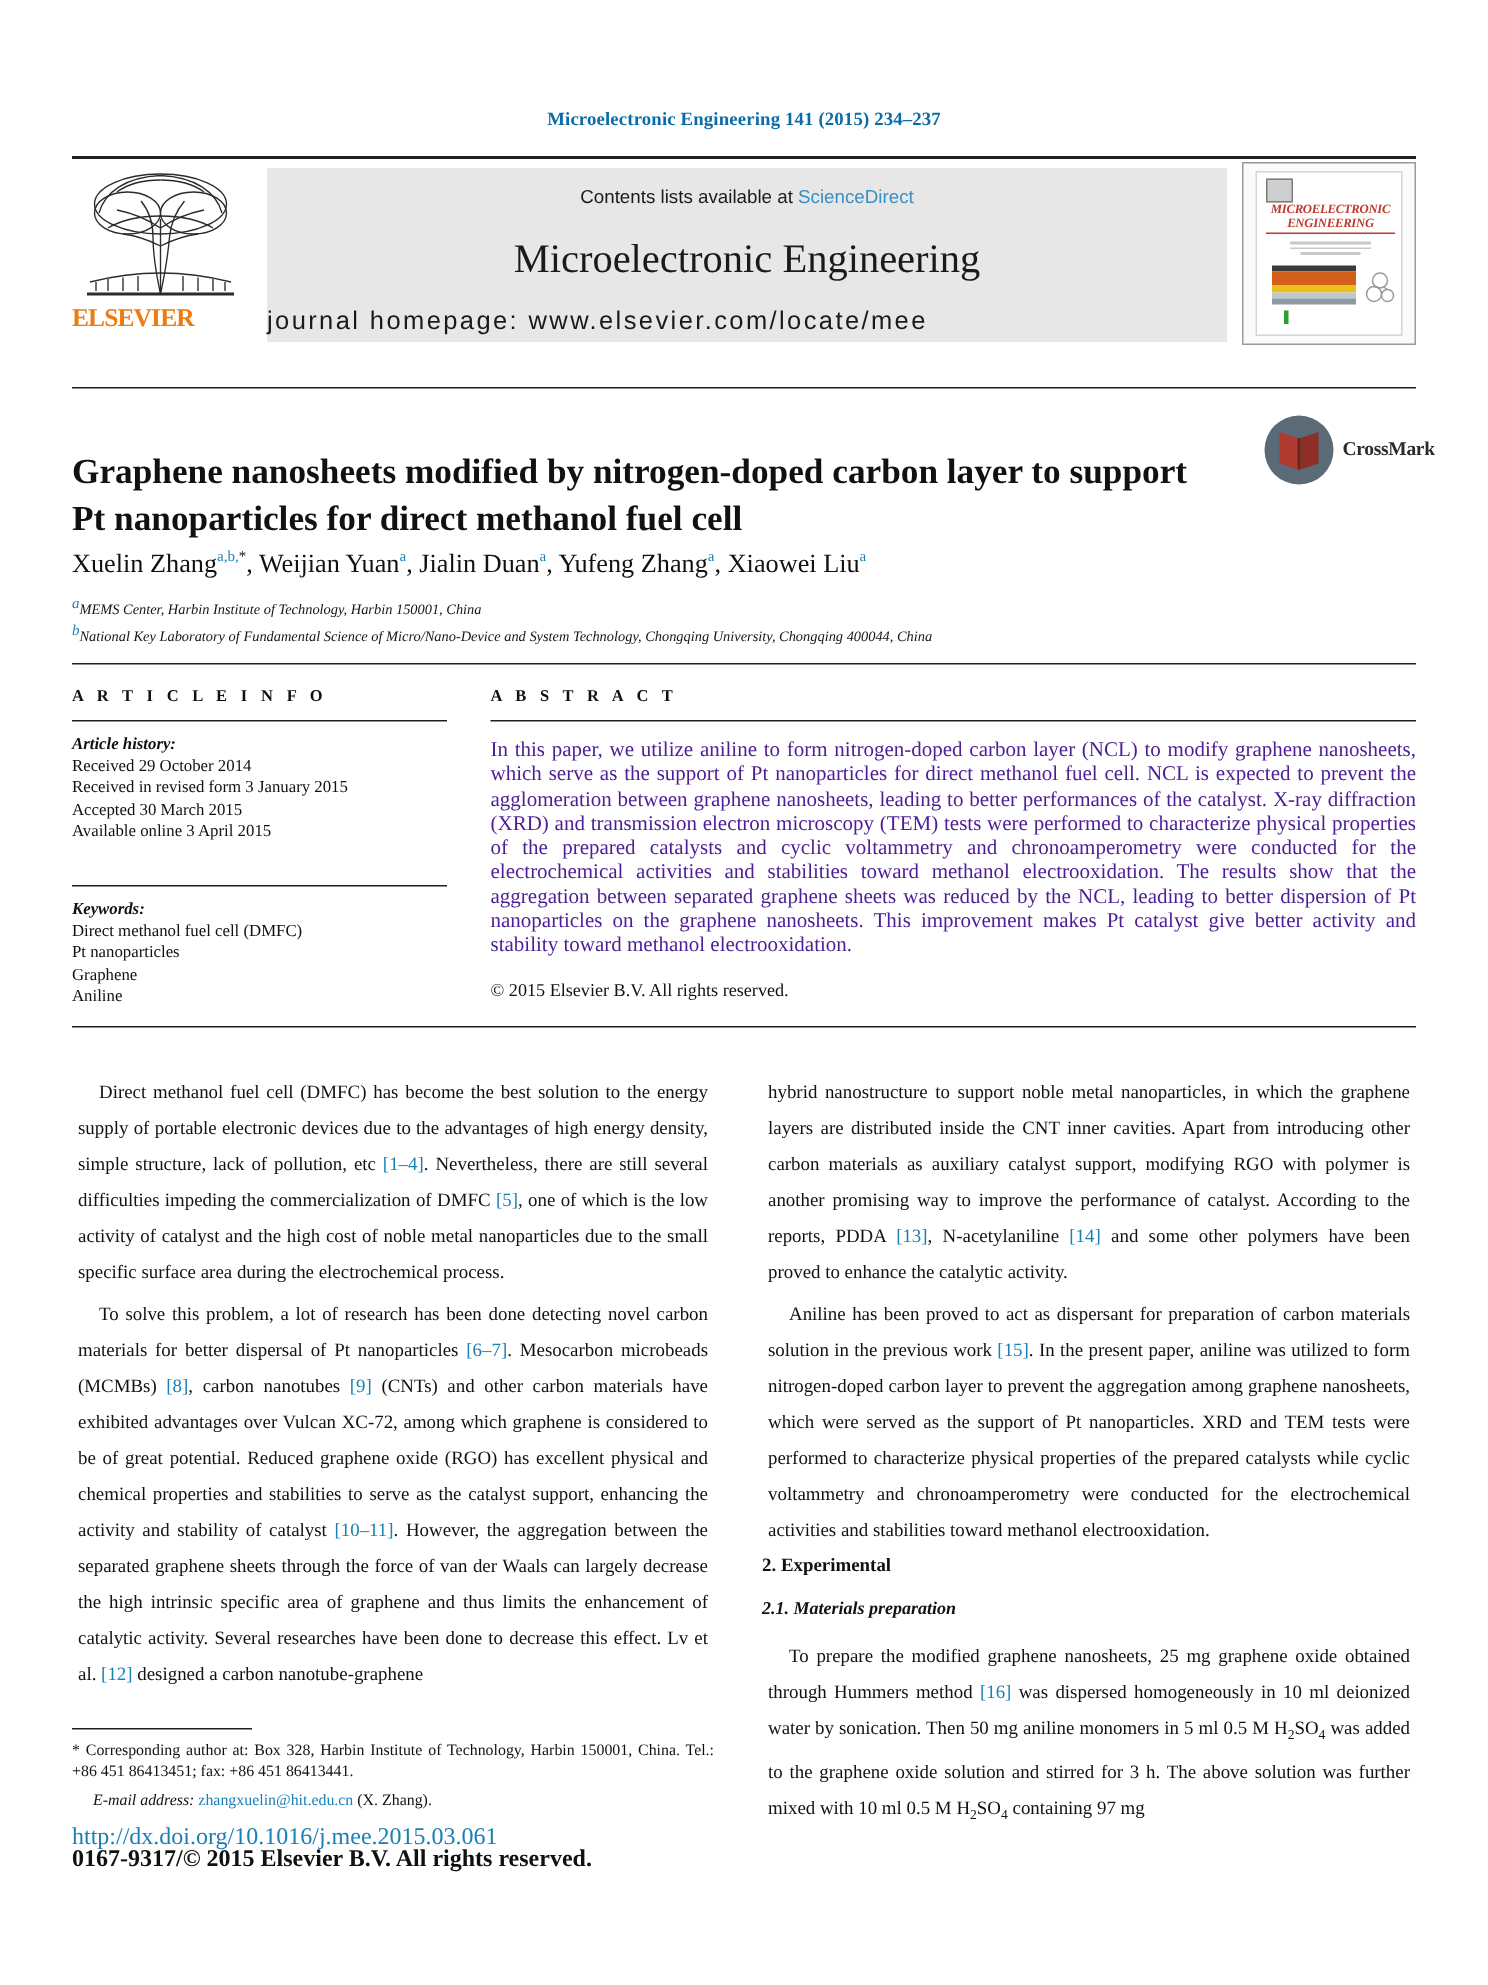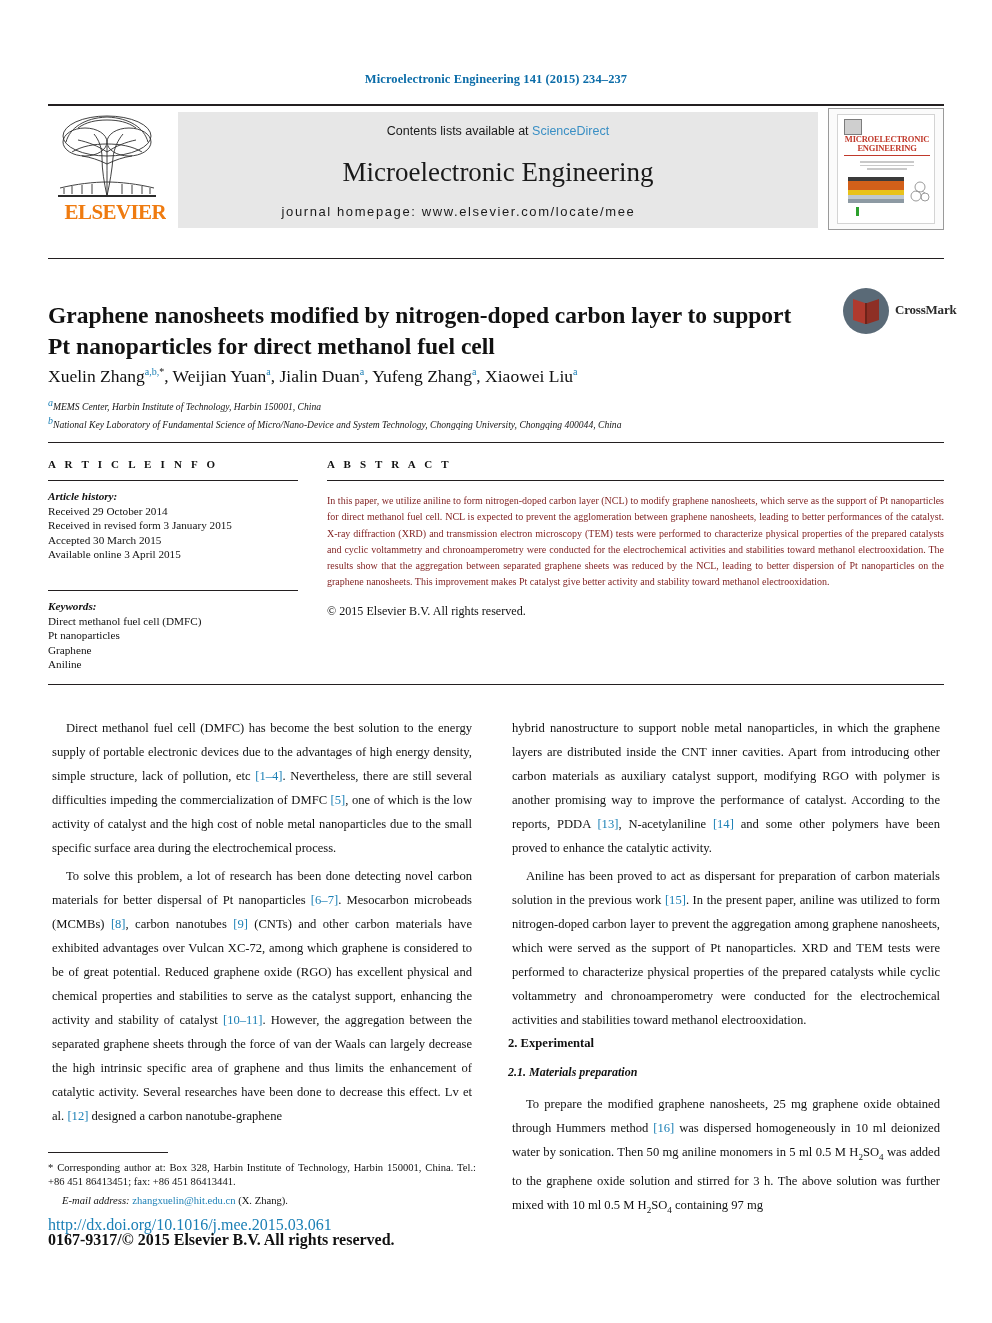--- a/index.html
+++ b/index.html
@@ -53,25 +53,25 @@
   .elsevier-tree {
     position: absolute;
     left: 4px; top: 0px;
     width: 110px;
     height: 88px;
   }
   .elsevier-word {
     position: absolute;
     left: 0px; top: 88px;
     width: 118px;
-    text-align: right;
+    text-align: left;
     color: #ef7b10;
     font-family: "Liberation Serif", serif;
     font-weight: bold;
-    font-size: 21px;
+    font-size: 17px;
     letter-spacing: -0.6px;
     line-height: 24px;
   }
   .header-grey {
     position: absolute;
     left: 130px; top: 6px;
     width: 640px;
     height: 116px;
     background: #e7e7e7;
   }
@@ -93,34 +93,35 @@
     width: 640px;
     text-align: center;
     font-family: "Liberation Serif", serif;
     font-size: 27px;
     color: #1a1a1a;
   }
   .journal-home {
     position: absolute;
     left: 0; top: 92px;
     width: 561px;
-    text-align: center;
+    text-align: left;
     font-family: "Liberation Sans", sans-serif;
-    font-size: 13px;
+    font-size: 17px;
     letter-spacing: 1.6px;
     color: #1a1a1a;
   }
   .cover-thumb {
     position: absolute;
     left: 780px; top: 2px;
     width: 116px;
     height: 122px;
     border: 1px solid #9a9a9a;
     background: #fbfbfb;
     box-sizing: border-box;
+    font-style: italic;
   }
   .cover-inner {
     position: absolute;
     left: 8px; top: 5px;
     width: 98px; height: 110px;
     border: 1px solid #d4d4d4;
     background: #ffffff;
     box-sizing: border-box;
     overflow: hidden;
   }
@@ -195,21 +196,21 @@
     position: absolute;
     left: 48px; top: 284px;
     width: 760px;
     font-family: "Liberation Serif", serif;
     font-size: 23.5px;
     line-height: 31px;
     color: #111111;
   }
   .crossmark {
     position: absolute;
-    left: 843px; top: 288px;
+    left: 843px; top: 277px;
     width: 102px;
     height: 52px;
   }
   .crossmark-badge {
     position: absolute;
     left: 0; top: 0;
     width: 46px; height: 46px;
     border-radius: 50%;
     background: #5a6a77;
     overflow: hidden;
@@ -291,23 +292,23 @@
     color: #111111;
     margin-top: 8px;
   }
   .info-block .it {
     font-style: italic;
     font-weight: bold;
   }
   .info-gap { height: 18px; }
   .abstract-text {
     font-family: "Liberation Serif", serif;
-    font-size: 10px;
+    font-size: 14px;
     line-height: 16.3px;
-    color: #7f1d1d;
+    color: #4c1d95;
     text-align: justify;
     margin-top: 12px;
   }
   .abstract-copy {
     font-family: "Liberation Serif", serif;
     font-size: 12.1px;
     line-height: 16.3px;
     color: #111111;
     margin-top: 12px;
   }

